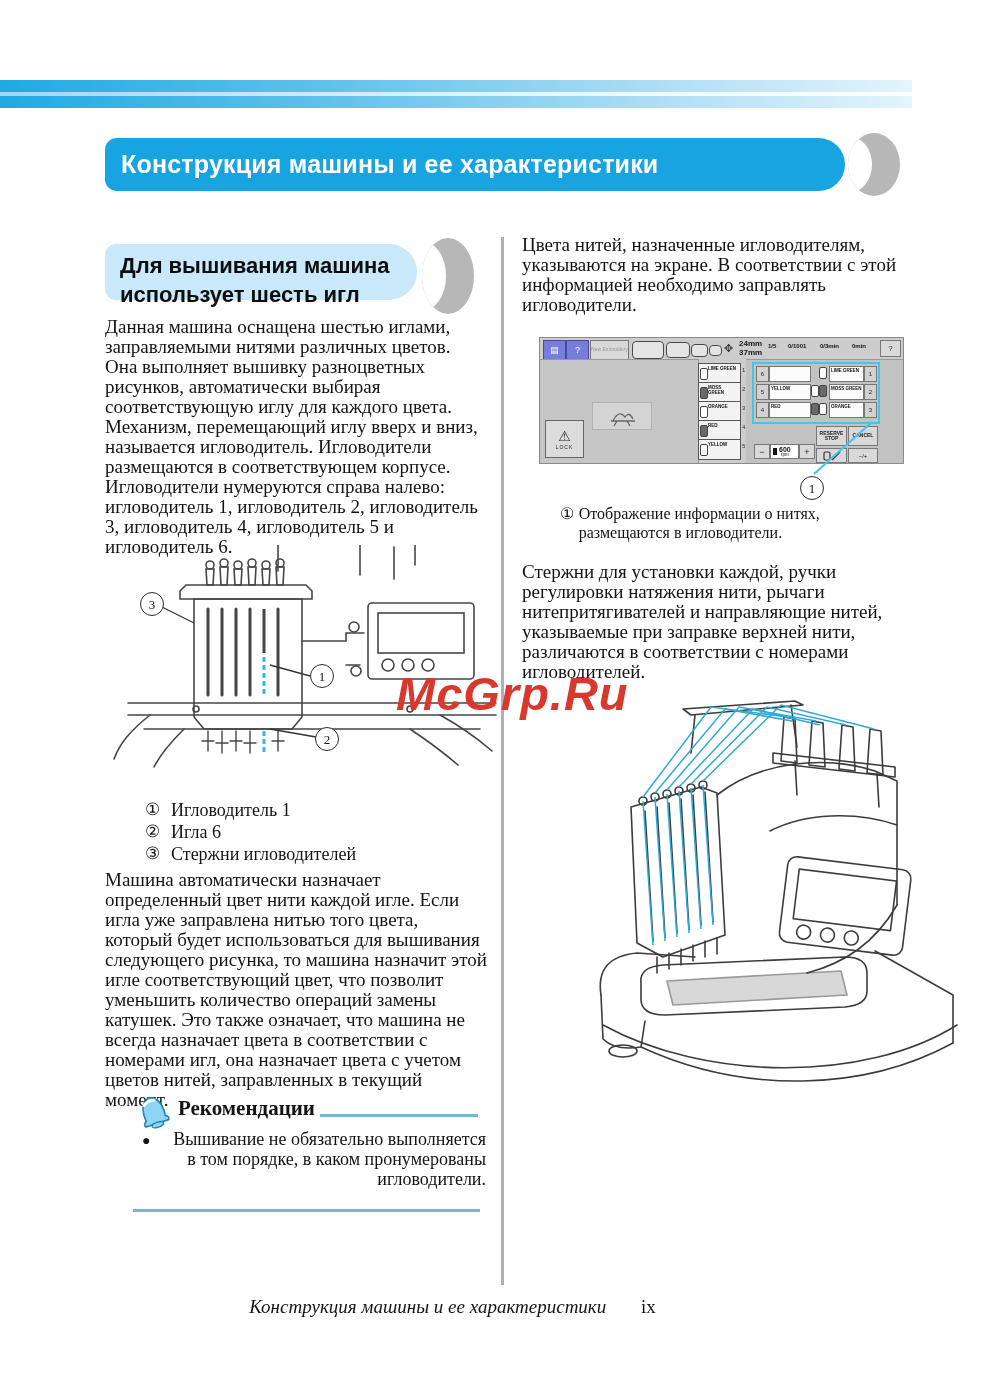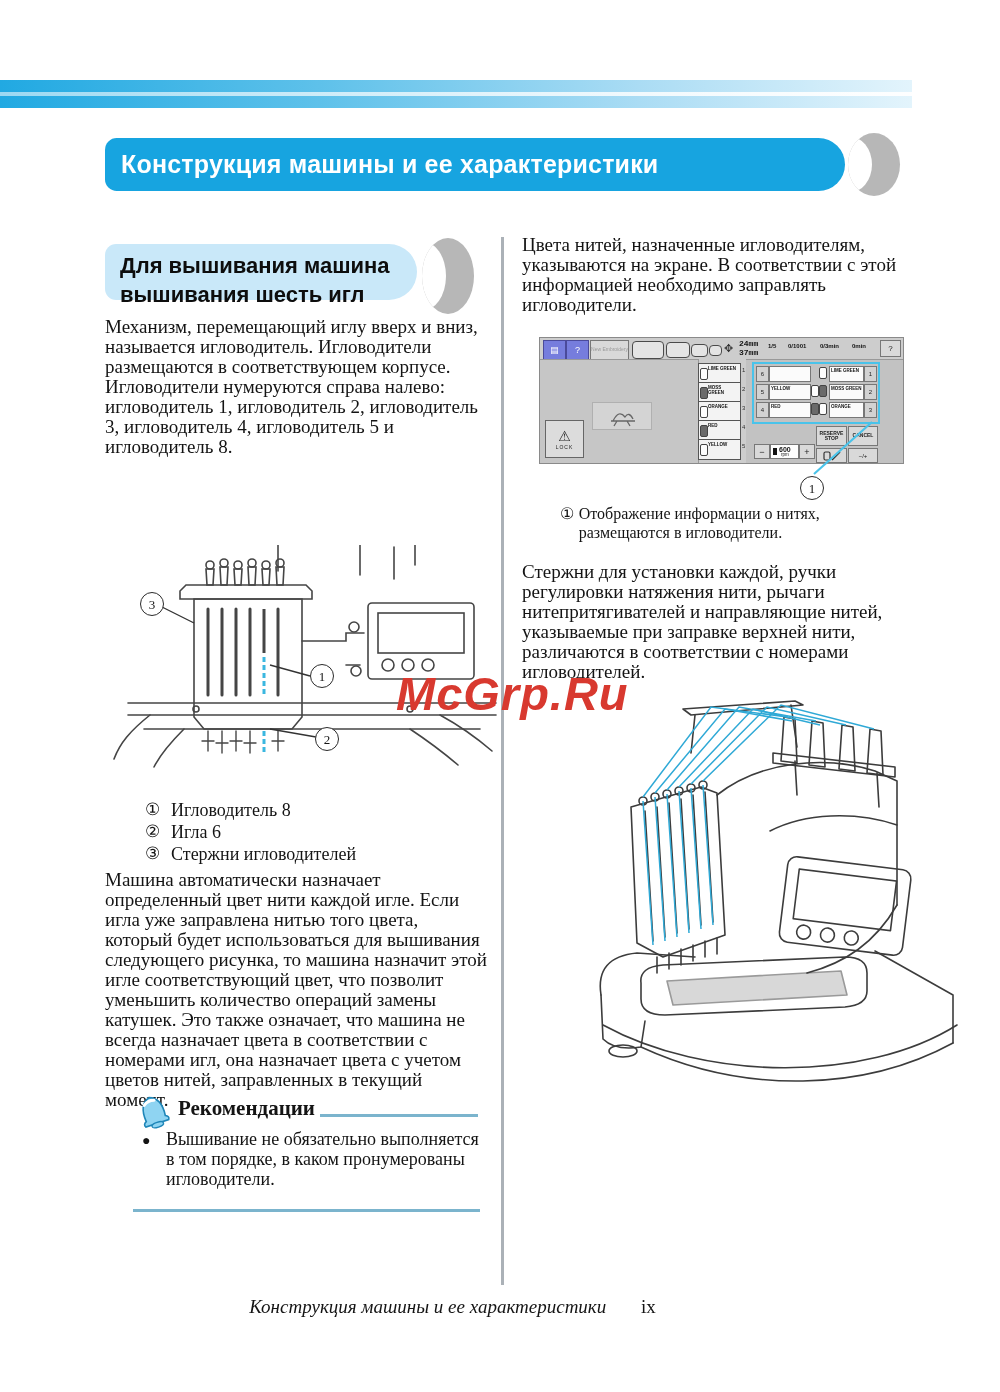--- a/index.html
+++ b/index.html
@@ -47,21 +47,21 @@
   
   .co-circle{width:22px;height:22px;border:1.6px solid #2b2b2b;border-radius:50%;
     background:#ffffff;display:flex;align-items:center;justify-content:center;
     font-size:13px;line-height:13px;}
 
   
   .note-title{left:178px;top:1096px;font-weight:bold;font-size:21px;text-align:right;}
   .note-line1{left:320px;top:1114px;width:158px;height:3px;background:#7bb4cd;}
   .note-line2{left:133px;top:1209px;width:347px;height:3px;background:#7bb4cd;}
   .note-bullet{left:142px;top:1133px;font-size:14px;}
-  .note-text{left:166px;top:1129px;width:320px;font-size:18px;line-height:20px;}
+  .note-text{left:166px;top:1129px;width:320px;font-size:18px;line-height:20px;text-align:right;}
 
   
   .lcd{left:539px;top:337px;width:363px;height:125px;background:#cdcdcd;
     border:1px solid #8a8a8a;font-family:"Liberation Sans",sans-serif;}
   .lcd .abs{position:absolute;}
   .lcd-btn{background:#d9d9d9;border:1px solid #777;display:flex;align-items:center;
     justify-content:center;text-align:center;color:#222;}
   .lcd-btn.blue{background:#767ddd;border-color:#4a4a9a;color:#fff;}
   .hoop{border:1.5px solid #4a4a4a;border-radius:4px;background:#e4e4e4;}
   .ctr{font-weight:bold;font-size:6px;line-height:7px;color:#111;text-align:center;}
@@ -103,29 +103,30 @@
 </div>
 <div class="abs crescent crescent-chapter">
     <i></i>
   </div>
 
 <div class="abs col-divider"></div>
 
 <div class="abs section-header">
   <div>
     <span>Для вышивания машина</span><br>
-    <span>вышивания шесть игл</span>
+    <span>использует шесть игл</span>
   </div>
 </div>
 <div class="abs crescent crescent-section">
     <i></i>
   </div>
 
 <div class="abs body-text p-left1">
-  <p>Механизм, перемещающий иглу вверх и вниз, называется игловодитель. Игловодители размещаются в соответствующем корпусе. Игловодители нумеруются справа налево: игловодитель 1, игловодитель 2, игловодитель 3, игловодитель 4, игловодитель 5 и игловодитель 8.</p>
+  <p>Данная машина оснащена шестью иглами, заправляемыми нитями различных цветов. Она выполняет вышивку разноцветных рисунков, автоматически выбирая соответствующую иглу для каждого цвета.</p>
+  <p>Механизм, перемещающий иглу вверх и вниз, называется игловодитель. Игловодители размещаются в соответствующем корпусе. Игловодители нумеруются справа налево: игловодитель 1, игловодитель 2, игловодитель 3, игловодитель 4, игловодитель 5 и игловодитель 6.</p>
 </div>
 
 <svg class="abs" style="left:110px;top:545px;" width="390" height="255" viewBox="0 0 390 255">
   <g stroke="#454545" stroke-width="1.6" fill="none" stroke-linecap="round">
 
     <line x1="168" y1="0" x2="168" y2="26"></line>
       <line x1="250" y1="0" x2="250" y2="30"></line>
     <line x1="284" y1="2" x2="284" y2="34"></line>
       <line x1="305" y1="0" x2="305" y2="20"></line>
 
@@ -207,21 +208,21 @@
 <div class="abs co-circle" style="left:310px;top:664px;">
   <span>1</span>
 </div>
 <div class="abs co-circle" style="left:315px;top:727px;">
   <span>2</span>
 </div>
 
 <div class="abs diag-list">
   <div class="row">
     <span class="num">①</span>
-    <span>Игловодитель 8</span>
+    <span>Игловодитель 1</span>
   </div>
   <div class="row">
     <span class="num">②</span>
     <span>Игла 6</span>
   </div>
   <div class="row">
     <span class="num">③</span>
     <span>Стержни игловодителей</span>
   </div>
 </div>
@@ -250,21 +251,21 @@
 <div class="abs lcd">
 
   <div class="abs lcd-btn blue" style="left:3px;top:2px;width:21px;height:18px;font-size:9px;">▤</div>
   <div class="abs lcd-btn blue" style="left:26px;top:2px;width:21px;height:18px;font-size:9px;">?</div>
   <div class="abs lcd-btn" style="left:50px;top:2px;width:37px;height:18px;font-size:5px;line-height:5.5px;color:#9a9a9a;">New Embroidery</div>
   <div class="abs hoop" style="left:92px;top:3px;width:30px;height:16px;"></div>
   <div class="abs hoop" style="left:126px;top:4px;width:22px;height:14px;"></div>
   <div class="abs hoop" style="left:151px;top:6px;width:15px;height:11px;"></div>
   <div class="abs hoop" style="left:169px;top:7px;width:11px;height:9px;"></div>
   <div class="abs" style="left:184px;top:4px;font-size:11px;color:#333;">✥</div>
-  <div class="abs" style="left:199px;top:1px;font-weight:bold;font-size:8px;line-height:9px;font-family:Liberation Mono, monospace;">
+  <div class="abs" style="left:199px;top:1px;font-weight:bold;font-size:8px;line-height:9px;font-family:Liberation Sans, sans-serif;">
     <div>24mm</div>
     <div>37mm</div>
   </div>
   <div class="abs ctr" style="left:228px;top:5px;">1/5</div>
   <div class="abs ctr" style="left:248px;top:5px;">0/1001</div>
   <div class="abs ctr" style="left:280px;top:5px;">0/3min</div>
   <div class="abs ctr" style="left:312px;top:5px;">0min</div>
   <div class="abs lcd-btn" style="left:340px;top:2px;width:19px;height:15px;font-size:8px;">?</div>
 
   <div class="abs" style="left:0;top:21px;width:158px;height:103px;background:#c6c6c6;border-top:1px solid #999;border-right:1px solid #999;">

